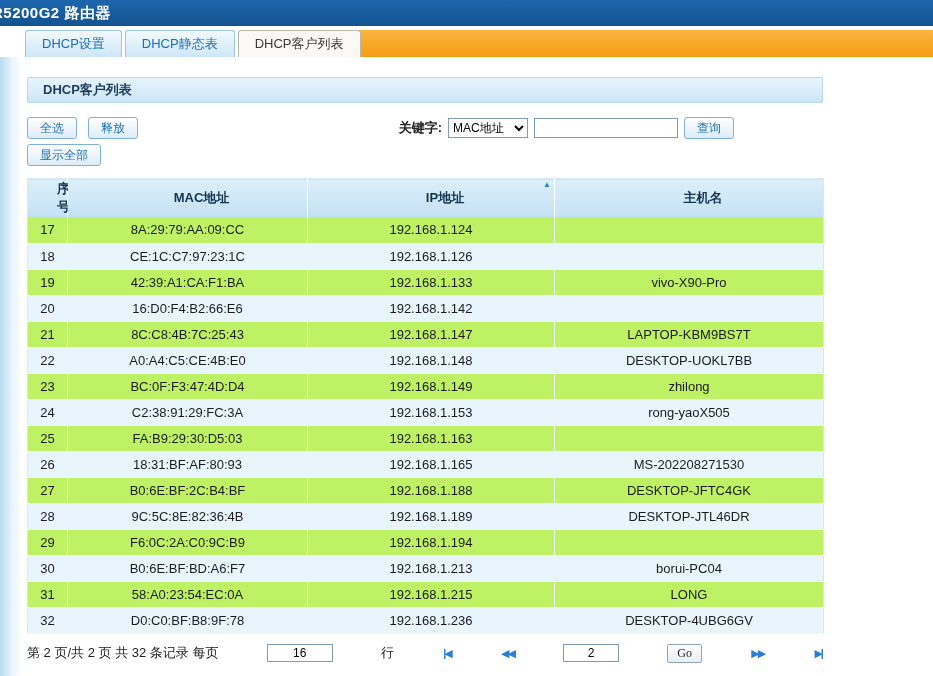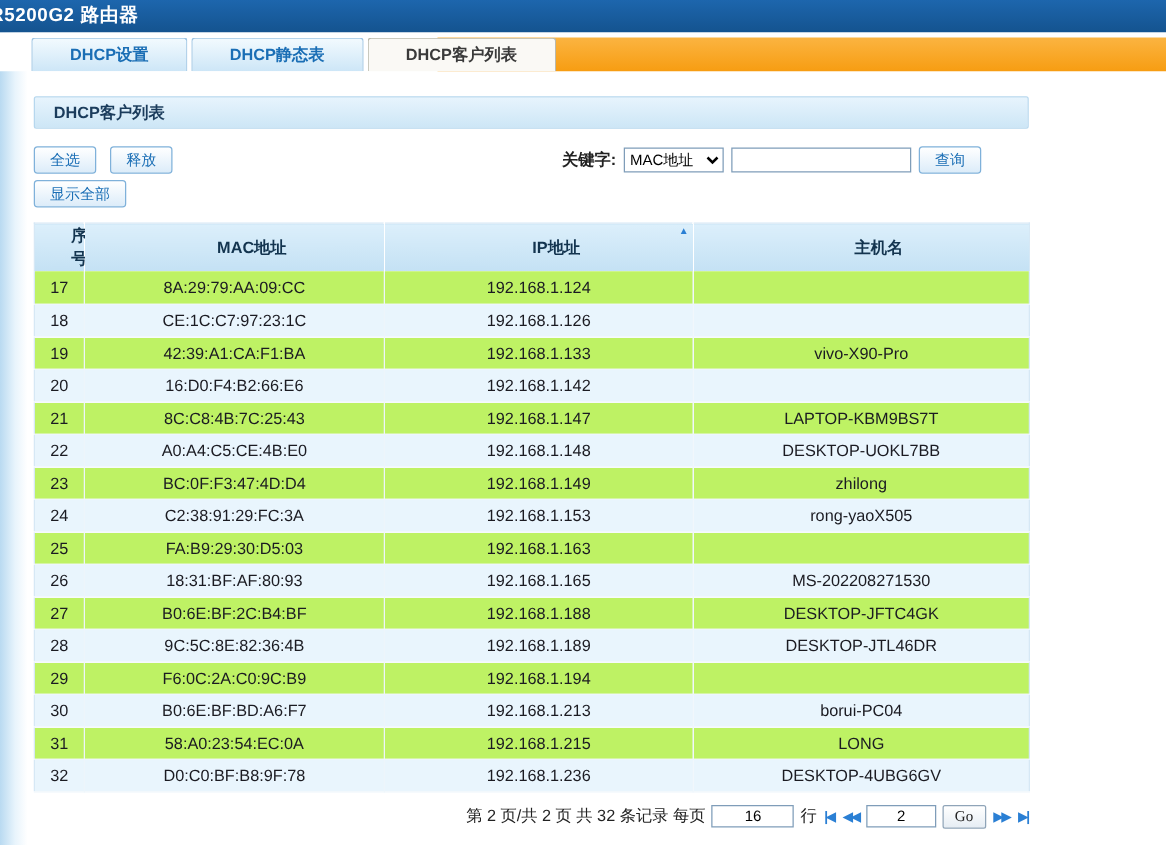--- a/index.html
+++ b/index.html
@@ -22,21 +22,21 @@
   }
   .topbar .title { margin-left:-8px; letter-spacing:.5px; }
   
   .tabbar { position:absolute; top:26px; left:0; right:0; height:31px; background:#ffffff; }
   .tab-accent {
     position:absolute; left:350px; right:0; top:4px; bottom:0;
     background:linear-gradient(#fbb441,#f79d12);
   }
   .tabs { position:absolute; left:25px; bottom:0; display:flex; gap:3px; height:27px; }
   .tab {
-    padding:0 30px; line-height:25px; font-size:13px; font-weight:bold;
+    padding:0 16px; line-height:25px; font-size:13px; font-weight:normal;
     color:#1a6eb5; background:linear-gradient(#f2fafe,#cde6f7);
     border:1px solid #9cc4e3; border-bottom:none; border-radius:3px 3px 0 0;
     cursor:pointer; white-space:nowrap;
   }
   .tab.active { background:#faf9f5; color:#3a3a3a; border-color:#b9b9ac; }
   
   .content { position:absolute; top:57px; left:27px; width:796px; }
   .section-header {
     margin-top:20px; height:26px; line-height:24px;
     background:linear-gradient(#e7f4fd,#cde6f6);
@@ -44,21 +44,21 @@
     font-size:13px; font-weight:bold; color:#1b3c5c; padding-left:15px;
   }
   .toolbar-row { display:flex; justify-content:space-between; align-items:center; margin-top:14px; }
   .left-buttons { display:flex; gap:11px;align-items:flex-end; }
   .btn {
     font-size:12px; color:#1a6eb5; padding:2px 12px; line-height:16px;
     border:1px solid #7fb1da; border-radius:3px;
     background:linear-gradient(#ffffff,#dcecf9); cursor:pointer;
     font-family:inherit;
   }
-  .keyword-group { display:flex; align-items:center; gap:6px; margin-right:38px; }
+  .keyword-group { display:flex; align-items:center; gap:6px; margin-right:89px; }
   .kw-label { font-size:13px; font-weight:bold; color:#222222; }
   .kw-select { height:20px; font-size:12px; width:80px; border:1px solid #7f9db9; background:#ffffff; }
   .kw-input { width:144px; height:20px; border:1px solid #7f9db9; font-size:12px; padding:0 3px; }
   .toolbar-row2 { margin-top:5px; }
   
   table.client-table {
     border-collapse:collapse; width:796px; table-layout:fixed;
     font-size:13px; margin-top:12px; border:1px solid #d6e8f5;
   }
   .client-table thead th {
@@ -71,21 +71,21 @@
   .client-table tbody td {
     height:26px; text-align:center; color:#1b1b22;
     border-right:1px solid #edf5fb; border-bottom:1px solid #eef6fc;
     overflow:hidden; white-space:nowrap;
   }
   .client-table tbody td:last-child { border-right:none; }
   .client-table tbody tr.odd  { background:#bef264; }
   .client-table tbody tr.even { background:#e9f5fd;padding-left:12px; }
   
   .pagination {
-    width:796px; margin-top:10px; display:flex; justify-content:flex-end;
+    width:796px; margin-top:10px; display:flex; justify-content:space-between;
     align-items:center; gap:5px; font-size:13px; color:#222222;
   }
   .psize { width:66px; height:18px; text-align:center; border:1px solid #7f9db9; font-size:12px; }
   .pnum  { width:56px; height:18px; text-align:center; border:1px solid #7f9db9; font-size:12px; }
   .go-btn {
     font-size:12px; padding:1px 9px; color:#222;
     border:1px solid #8fa4b8; border-radius:2px;
     background:linear-gradient(#ffffff,#e6edf4); cursor:pointer; font-family:Liberation Serif, serif;
   }
   .nav-icon {

